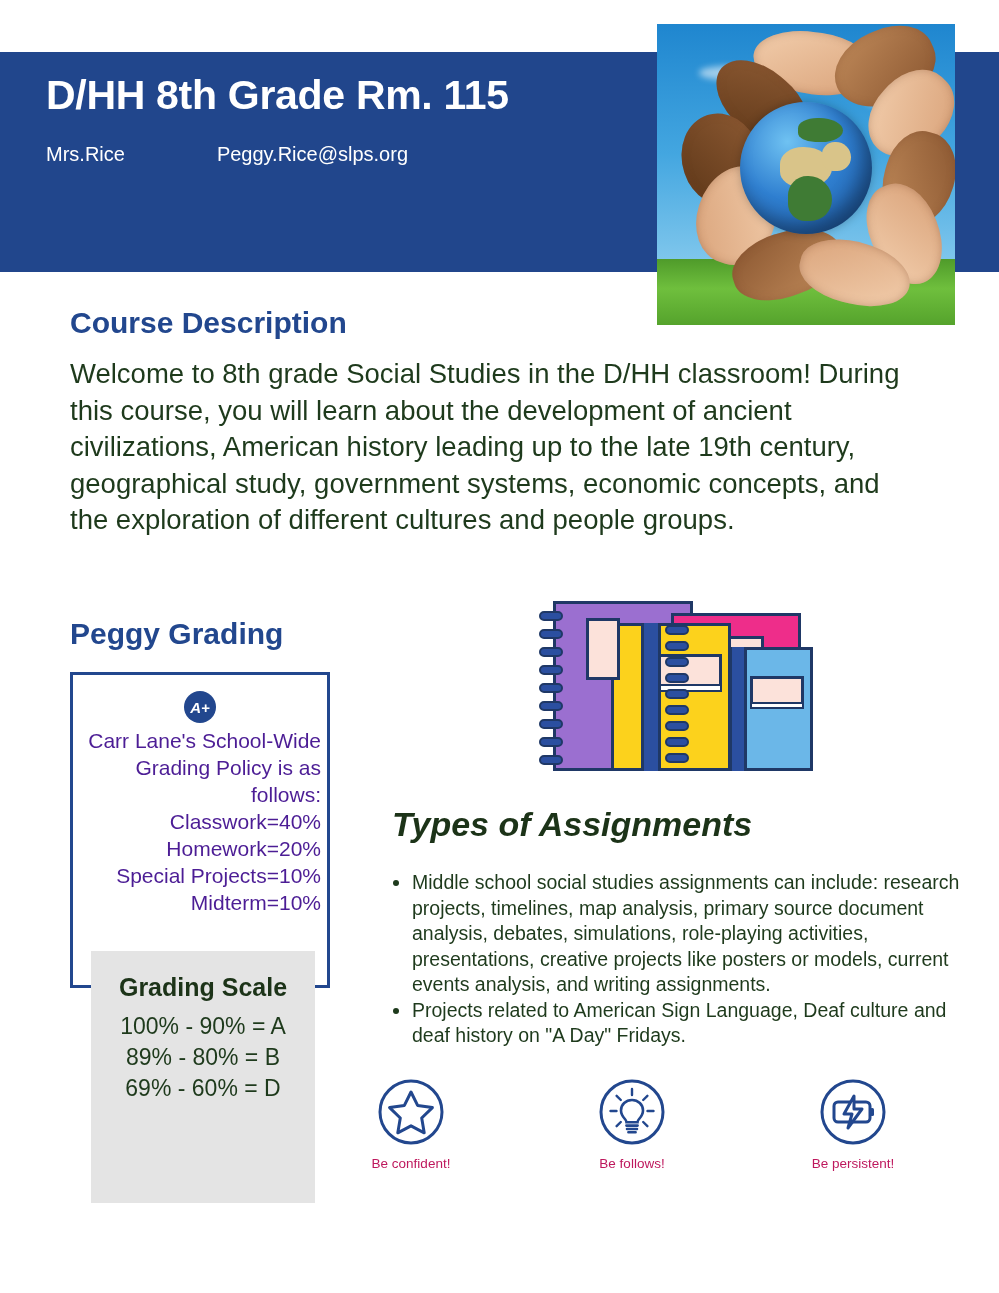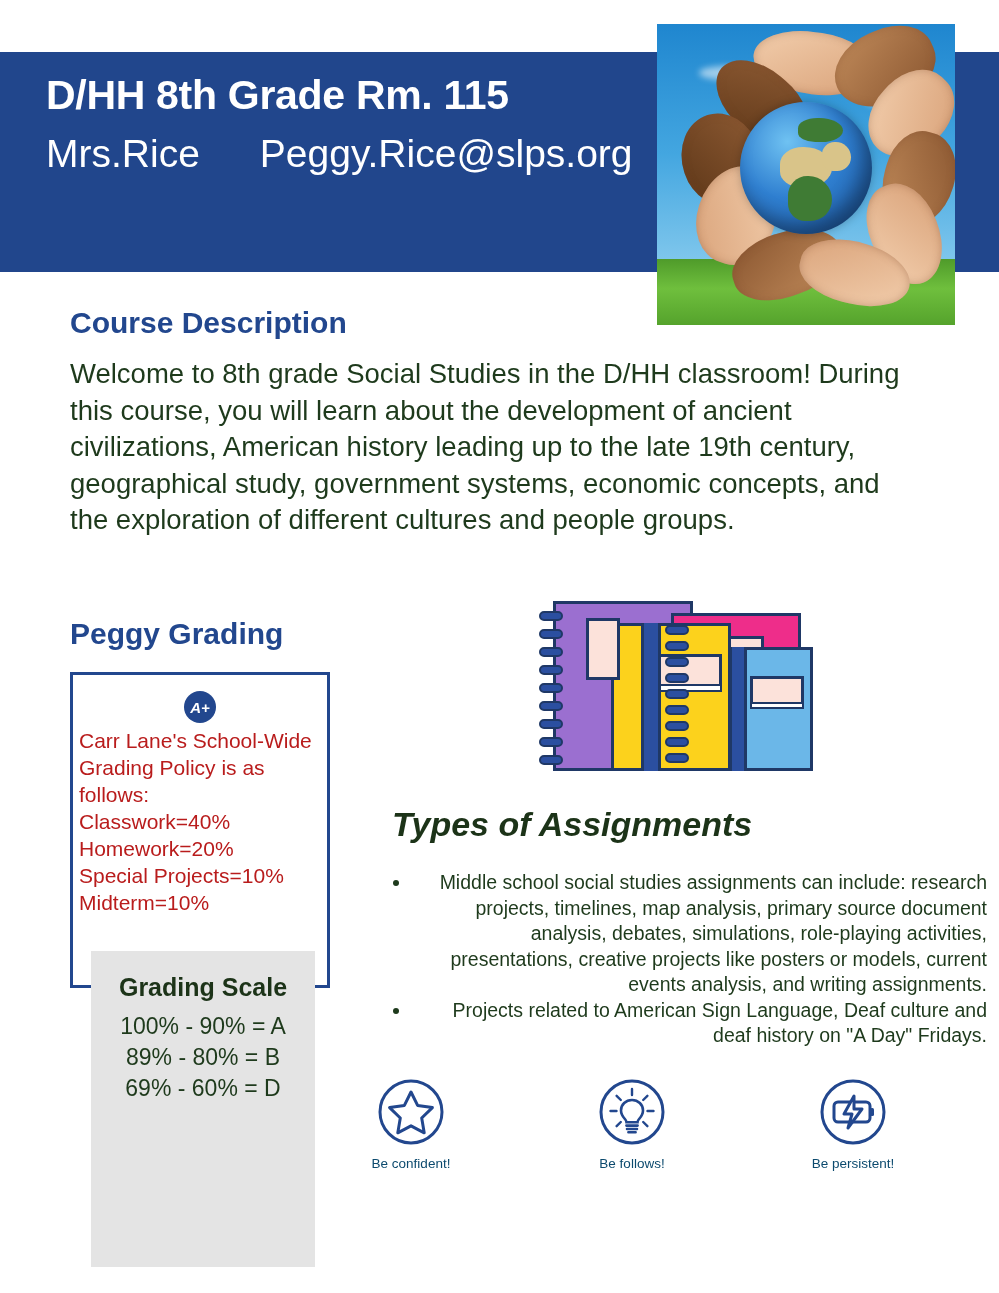--- a/index.html
+++ b/index.html
@@ -16,22 +16,22 @@
     background:#21468c;
   }
   .header-text{
     position:absolute; left:46px; top:68px; width:600px;
   }
   .title-line{
     color:#ffffff; font-weight:bold; font-size:41px; line-height:55px;
     letter-spacing:-0.3px; white-space:nowrap;
   }
   .contact-row{
-    margin-top:14px; color:#ffffff; font-size:39px; line-height:34px;
-    display:flex; gap:60px; white-space:nowrap;
+    margin-top:14px; color:#ffffff; font-size:20px; line-height:34px;
+    display:flex; gap:92px; white-space:nowrap;
   }
 
   
   .header-photo{
     position:absolute; left:657px; top:24px; width:298px; height:301px;
     overflow:hidden; background:#2a93d5;
   }
   .ph-sky{position:absolute;left:0;top:0;width:100%;height:78%;
     background:linear-gradient(180deg,#1f86cf 0%,#43a6e0 55%,#7ec6ec 100%);}
   .ph-grass{position:absolute;left:0;bottom:0;width:100%;height:22%;
@@ -72,27 +72,27 @@
     position:absolute; left:70px; top:672px; width:260px; height:316px;
     border:3px solid #22478e; box-sizing:border-box; background:#ffffff;
   }
   .badge-wrap{width:100%;display:flex;justify-content:center;margin-top:16px;}
   .badge{
     width:32px;height:32px;border-radius:50%;background:#22478e;
     color:#fff;display:flex;align-items:center;justify-content:center;
     font-size:15px;font-weight:bold;font-style:italic;
   }
   .policy{
-    margin-top:4px; text-align:left; color:#b91c1c;
+    margin-top:4px; text-align:right; color:#4c1d95;
     font-size:21px; line-height:27px; padding:0 6px;
   }
 
   
   .scale-box{
-    position:absolute; left:91px; top:951px; width:224px; height:316px;
+    position:absolute; left:91px; top:951px; width:224px; height:252px;
     background:#e4e4e4; text-align:center;
   }
   .scale-title{
     margin-top:22px; color:#1c3318; font-weight:bold;
     font-size:25px; line-height:28px;
   }
   .scale-list{margin-top:10px; color:#1e3a1c; font-size:23px; line-height:31px;}
 
   
   .notebooks{position:absolute; left:533px; top:595px; width:280px; height:185px;}
@@ -106,29 +106,29 @@
   .nb-strip{position:absolute;background:#fff;border:2px solid #1f3866;box-sizing:border-box;}
   .ring{position:absolute;width:24px;height:10px;background:#2b4fa0;
         border:2px solid #1f3866;border-radius:6px;box-sizing:border-box;}
 
   
   .bullets{
     position:absolute; left:392px; top:870px; width:575px;
     color:#1e3a1c; font-size:19.5px; line-height:25.5px;
     margin:0; padding-left:20px;
   }
-  .bullets li{margin-bottom:0;text-align:right;}
+  .bullets li{margin-bottom:0;}
 
   
   .icon-row{
     position:absolute; left:352px; top:1078px; width:560px;
     display:flex; justify-content:space-between;
   }
   .icon-item{width:118px;text-align:center;}
-  .icon-cap{margin-top:6px;color:#0c4a6e;font-size:13.5px;line-height:16px;white-space:nowrap;}
+  .icon-cap{margin-top:6px;color:#be185d;font-size:13.5px;line-height:16px;white-space:nowrap;}
 </style>
 </head>
 <body>
 
 <div class="header-band"></div>
 
 <div class="header-text">
   <div class="title-line">D/HH 8th Grade Rm. 115</div>
   <div class="contact-row">
     <span>Mrs.Rice</span>

